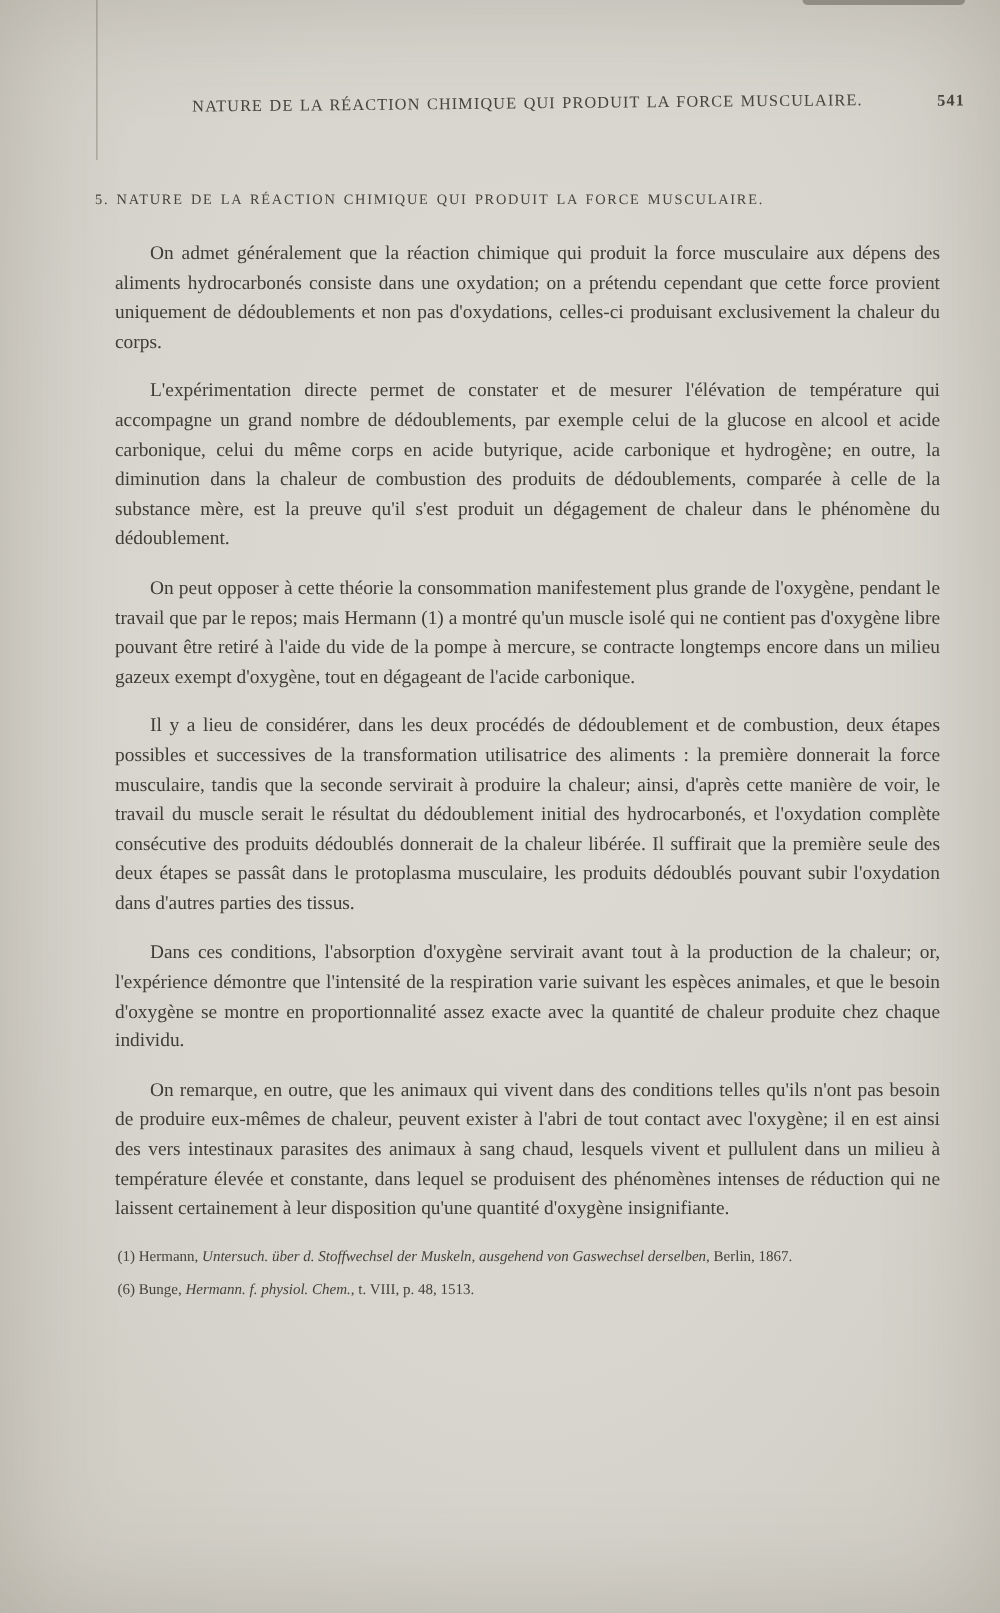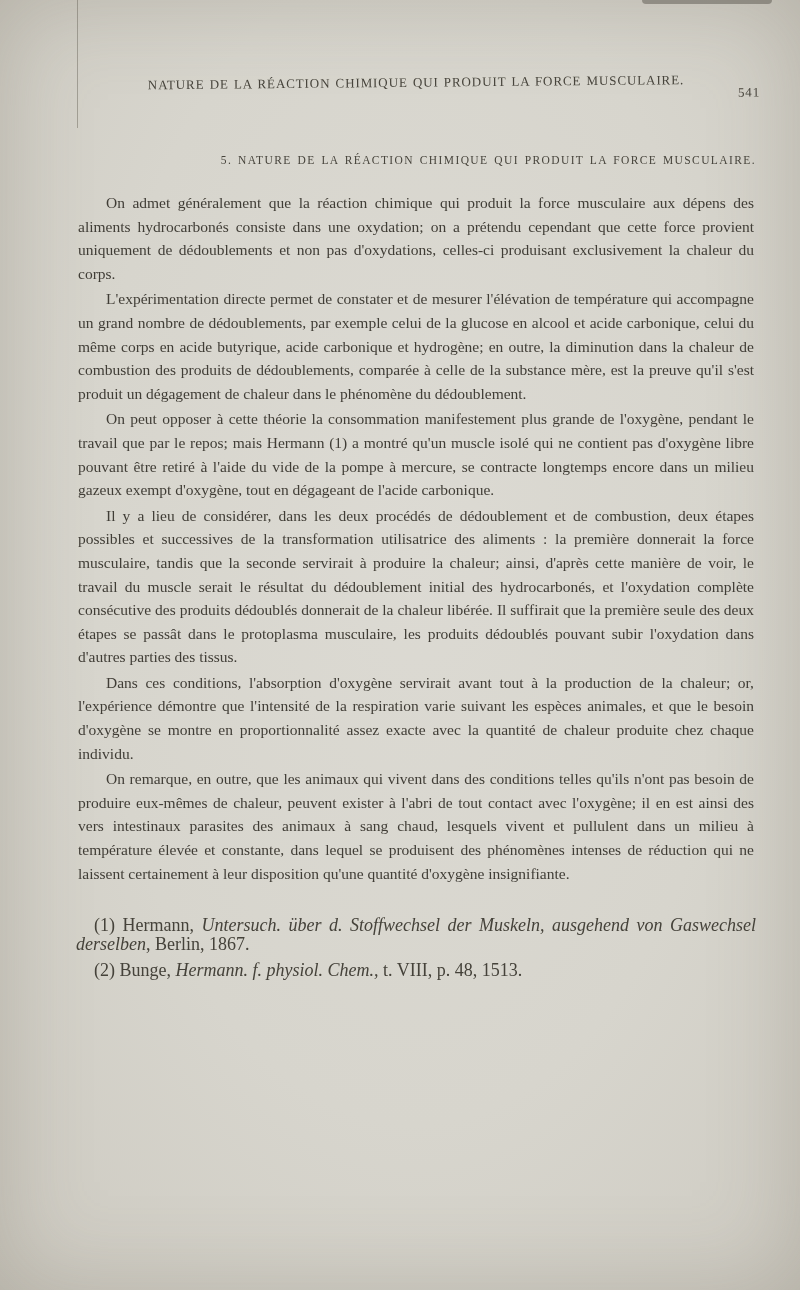--- a/index.html
+++ b/index.html
@@ -10,21 +10,21 @@
     width: 800px;
     height: 1290px;
     font-family: "Liberation Serif", "DejaVu Serif", serif;
     background: #cfccc4;
   }
   .page {
     position: relative;
     width: 800px;
     height: 1290px;
     box-sizing: border-box;
-    padding: 78px 44px 0 76px;
+    padding: 78px 32px 0 76px;
     background: radial-gradient(ellipse at 52% 42%, #dcdad3 0%, #d7d5cd 55%, #cdcac1 100%);
     box-shadow: inset 0 0 90px rgba(110, 104, 90, 0.28);
     overflow: hidden;
     color: #403d36;
   }
   
   .scan-line-left {
     position: absolute;
     left: 77px;
     top: 0;
@@ -54,45 +54,45 @@
     transform-origin: left center;
     white-space: nowrap;
   }
   .rh-text {
     flex: 1;
     text-align: center;
   }
   .rh-page {
     position: absolute;
     right: -4px;
-    top: 13px;
-    font-weight: normal;
+    top: 1px;
+    font-weight: bold;
   }
   .section-heading {
     margin: 60px 0 0 0;
-    text-align: right;
+    text-align: left;
     font-size: 11.5px;
     font-weight: normal;
     letter-spacing: 1.4px;
     word-spacing: 1.5px;
     color: #47443c;
   }
   .body-text {
     margin-top: 25px;
     font-size: 15.5px;
     line-height: 23.6px;
     text-align: justify;
   }
   .body-text p {
-    margin: 2px;
+    margin: 16px;
     text-indent: 28px;
   }
   .footnotes {
-    margin-top: 31px;
-    font-size: 18px;
+    margin-top: 17px;
+    font-size: 12px;
     line-height: 19px;
     text-align: justify;
     color: #45423a;
   }
   .footnotes p {
     margin: 0 0 7px 0;
     text-indent: 18px;
   }
 </style>
 </head>
@@ -114,16 +114,16 @@
     <p>On admet généralement que la réaction chimique qui produit la force musculaire aux dépens des aliments hydrocarbonés consiste dans une oxydation; on a prétendu cependant que cette force provient uniquement de dédoublements et non pas d'oxydations, celles-ci produisant exclusivement la chaleur du corps.</p>
     <p>L'expérimentation directe permet de constater et de mesurer l'élévation de température qui accompagne un grand nombre de dédoublements, par exemple celui de la glucose en alcool et acide carbonique, celui du même corps en acide butyrique, acide carbonique et hydrogène; en outre, la diminution dans la chaleur de combustion des produits de dédoublements, comparée à celle de la substance mère, est la preuve qu'il s'est produit un dégagement de chaleur dans le phénomène du dédoublement.</p>
     <p>On peut opposer à cette théorie la consommation manifestement plus grande de l'oxygène, pendant le travail que par le repos; mais Hermann (1) a montré qu'un muscle isolé qui ne contient pas d'oxygène libre pouvant être retiré à l'aide du vide de la pompe à mercure, se contracte longtemps encore dans un milieu gazeux exempt d'oxygène, tout en dégageant de l'acide carbonique.</p>
     <p>Il y a lieu de considérer, dans les deux procédés de dédoublement et de combustion, deux étapes possibles et successives de la transformation utilisatrice des aliments : la première donnerait la force musculaire, tandis que la seconde servirait à produire la chaleur; ainsi, d'après cette manière de voir, le travail du muscle serait le résultat du dédoublement initial des hydrocarbonés, et l'oxydation complète consécutive des produits dédoublés donnerait de la chaleur libérée. Il suffirait que la première seule des deux étapes se passât dans le protoplasma musculaire, les produits dédoublés pouvant subir l'oxydation dans d'autres parties des tissus.</p>
     <p>Dans ces conditions, l'absorption d'oxygène servirait avant tout à la production de la chaleur; or, l'expérience démontre que l'intensité de la respiration varie suivant les espèces animales, et que le besoin d'oxygène se montre en proportionnalité assez exacte avec la quantité de chaleur produite chez chaque individu.</p>
     <p>On remarque, en outre, que les animaux qui vivent dans des conditions telles qu'ils n'ont pas besoin de produire eux-mêmes de chaleur, peuvent exister à l'abri de tout contact avec l'oxygène; il en est ainsi des vers intestinaux parasites des animaux à sang chaud, lesquels vivent et pullulent dans un milieu à température élevée et constante, dans lequel se produisent des phénomènes intenses de réduction qui ne laissent certainement à leur disposition qu'une quantité d'oxygène insignifiante.</p>
   </main>
 
   <footer class="footnotes">
     <p><span>(1) Hermann, </span><i>Untersuch. über d. Stoffwechsel der Muskeln, ausgehend von Gaswechsel derselben</i><span>, Berlin, 1867.</span></p>
-    <p><span>(2) Bunge, </span><i>Hermann. f. physiol. Chem.,</i><span> t. VIII, p. 48, 1513.</span></p>
+    <p><span>(6) Bunge, </span><i>Hermann. f. physiol. Chem.,</i><span> t. VIII, p. 48, 1513.</span></p>
   </footer>
 
 </div>
 
 </body></html>

